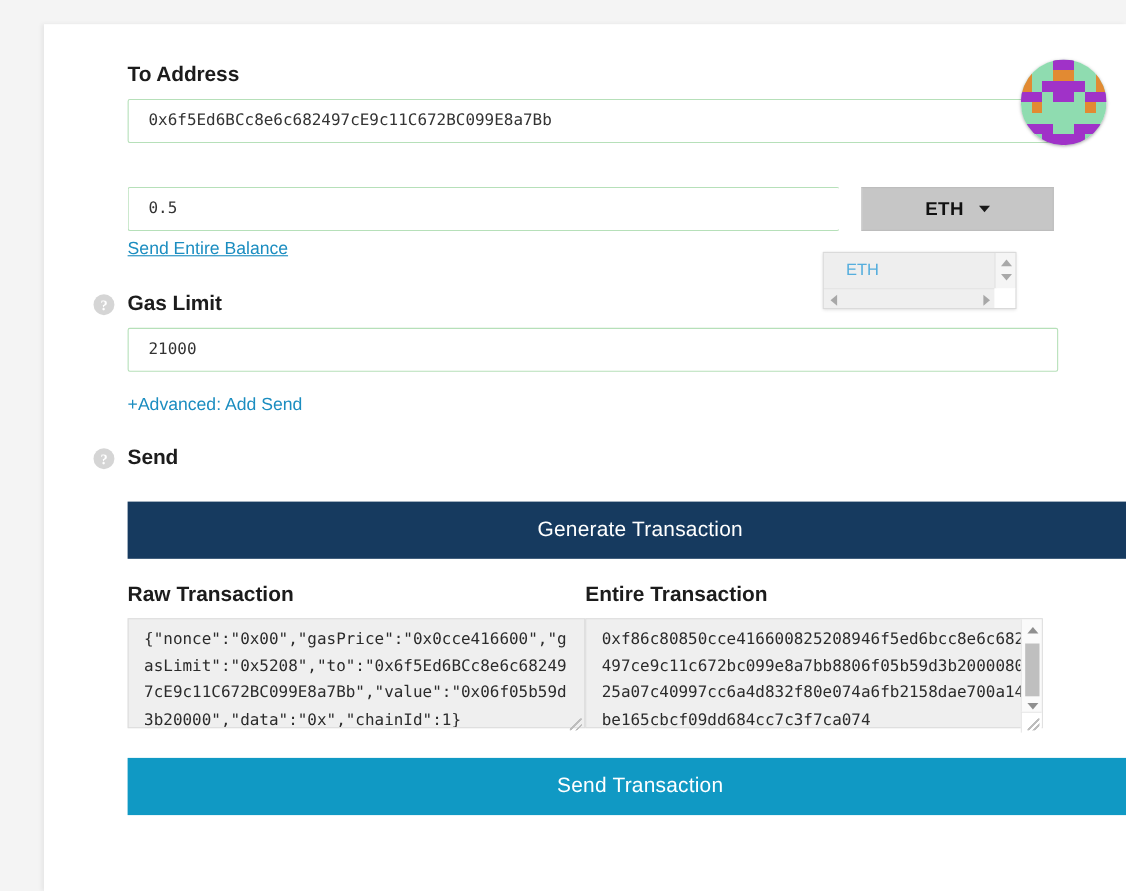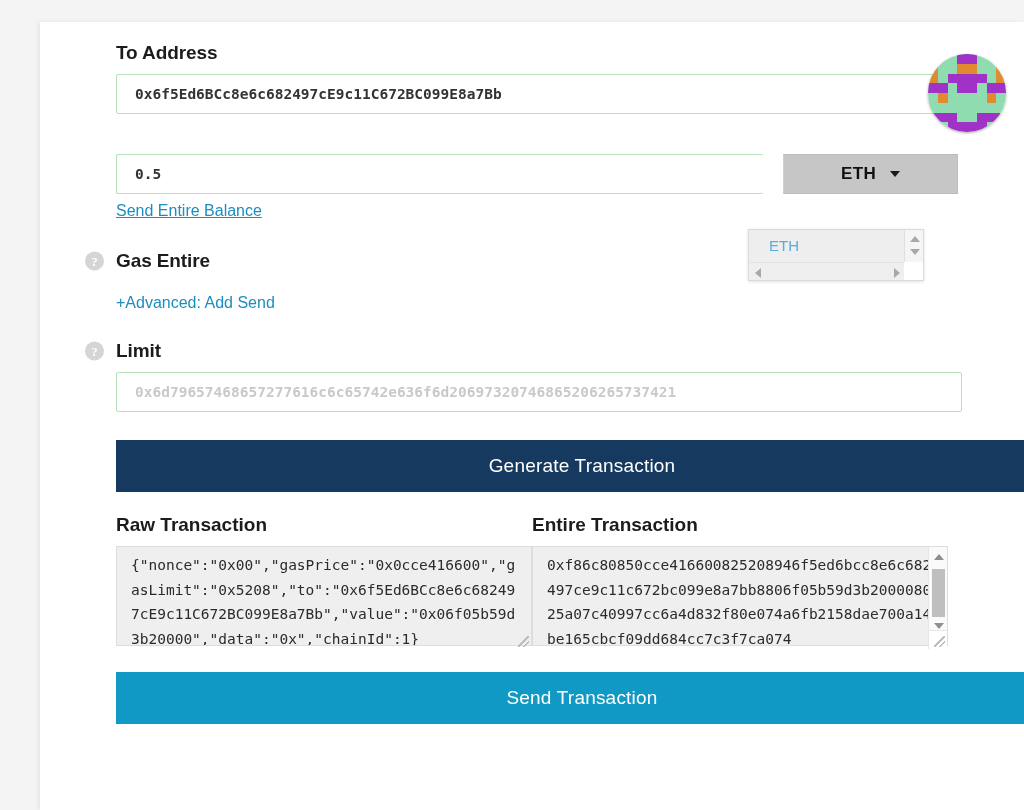--- a/index.html
+++ b/index.html
@@ -77,21 +77,20 @@
     height: 40px;
     border: 1px solid #b6e0b9;
     border-radius: 2px;
     background: #ffffff;
     font-family: "DejaVu Sans Mono", monospace;
     font-size: 14.5px;
     color: #333333;
     padding: 0 18px;
     outline: none;
     display: block;
-    font-weight: bold;
   }
 
   .text-input::placeholder { color: #c9c9c9; }
 
   .input-row {
     position: relative;
     width: 842px;
     display: flex;
     gap: 20px;
   }
@@ -310,21 +309,21 @@
     top: 32px;
     width: 78px;
     height: 78px;
     border-radius: 50%;
     overflow: hidden;
     box-shadow: 0 1px 3px rgba(0,0,0,0.35);
   }
   .avatar svg { display: block; }
 
   
-  .sec-to-address { padding-top: 20px; }
+  .sec-to-address { padding-top: 36px; }
   .sec-amount     { padding-top: 30px; }
   .sec-gas        { padding-top: 30px; }
   .sec-data       { padding-top: 28px; }
   .mt8  { margin-top: 8px; text-decoration: underline; }
   .mt10 { margin-top: 10px; }
   .mt22 { margin-top: 22px; }
   .mt28 { margin-top: 28px; }
 </style>
 </head>
 <body>
@@ -369,31 +368,31 @@
             <span>ETH</span>
             <span class="caret"></span>
           </div>
         </div>
         <a class="link mt8">Send Entire Balance</a>
       </div>
 
       <div class="sec-gas">
         <div class="label-row">
           <span class="help-icon">?</span>
-          <span class="field-label">Gas Entire</span>
-        </div>
+          <span class="field-label">Gas Limit</span>
+        </div>
+        <input class="text-input mt10" type="text" value="21000" style="">
         <a class="link mt22">+Advanced: Add Send</a>
       </div>
 
       <div class="sec-data">
         <div class="label-row">
           <span class="help-icon">?</span>
-          <span class="field-label">Limit</span>
-        </div>
-        <input class="text-input mt10" type="text" placeholder="0x6d79657468657277616c6c65742e636f6d20697320746865206265737421" style="">
+          <span class="field-label">Send</span>
+        </div>
       </div>
 
       <button class="btn btn-generate mt28">Generate Transaction</button>
 
       <div class="tx-cols mt22">
         <div class="tx-col">
           <div class="tx-heading">Raw Transaction</div>
           <div class="tx-wrap">
             <textarea class="tx-area" readonly="" style="">{"nonce":"0x00","gasPrice":"0x0cce416600","gasLimit":"0x5208","to":"0x6f5Ed6BCc8e6c682497cE9c11C672BC099E8a7Bb","value":"0x06f05b59d3b20000","data":"0x","chainId":1}</textarea>
             <span class="grip"></span>

